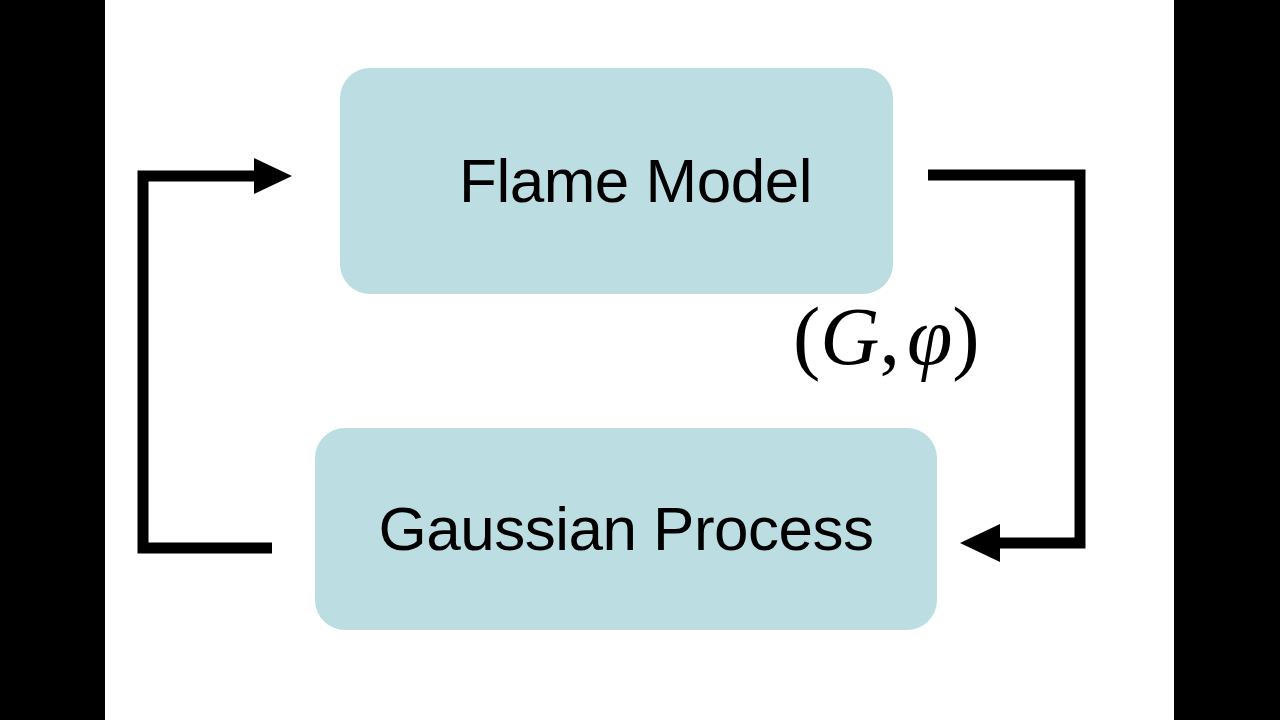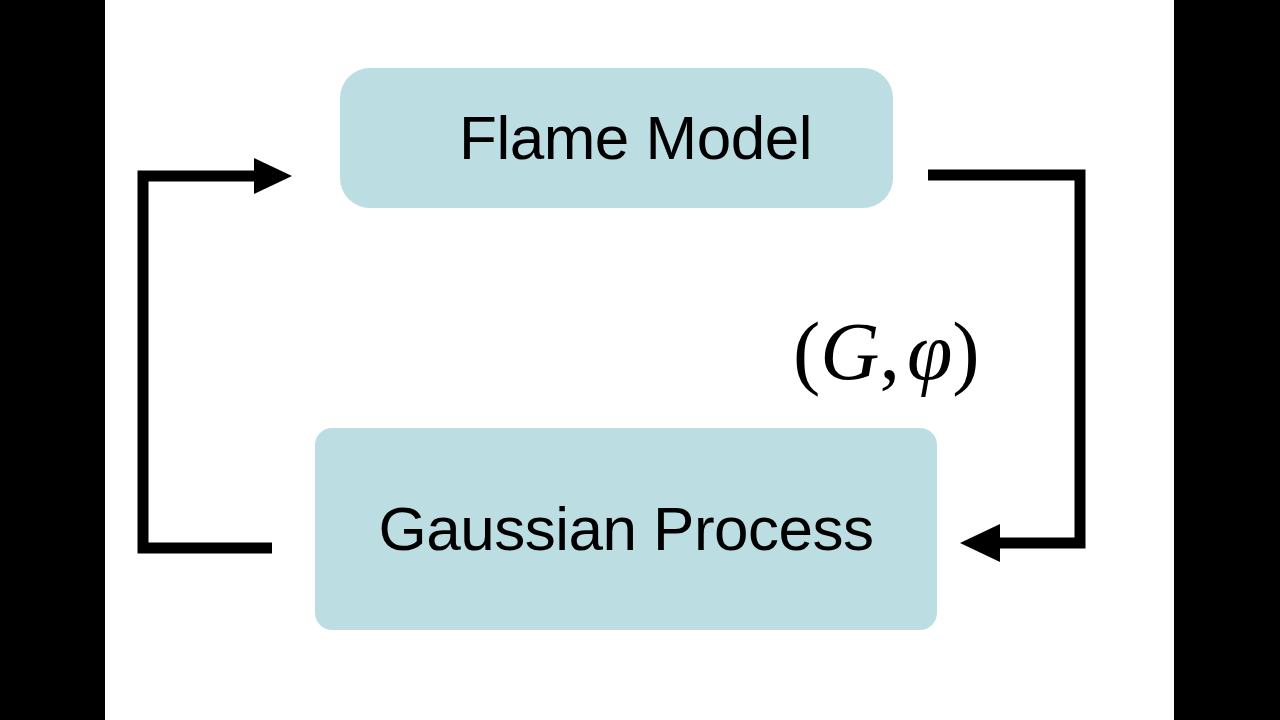--- a/index.html
+++ b/index.html
@@ -50,29 +50,28 @@
     display: flex;
     align-items: center;
     justify-content: center;
     border-radius: 30px;
     box-sizing: border-box;
   }
   #box-flame-model {
     left: 340px;
     top: 68px;
     width: 553px;
-    height: 140px;
+    height: 226px;
     padding-left: 38px;
   }
   #box-gaussian-process {
     left: 315px;
     top: 428px;
     width: 622px;
     height: 202px;
-    border-radius: 17px;
   }
   .node-label {
     font-family: "Liberation Sans", sans-serif;
     font-size: 62px;
     font-weight: 400;
     color: #000000;
     line-height: 1;
     letter-spacing: -0.5px;
     white-space: nowrap;
   }
@@ -128,17 +127,17 @@
 
   <div class="node-box" id="box-flame-model" style="background: rgb(188, 222, 227);">
     <span class="node-label">Flame Model</span>
   </div>
 
   <div class="node-box" id="box-gaussian-process" style="background: rgb(188, 222, 227);">
     <span class="node-label">Gaussian Process</span>
   </div>
 
 
-  <div class="math-label" id="label-g-phi" style="color: rgb(0, 0, 0); margin-top: 15px;">
+  <div class="math-label" id="label-g-phi" style="color: rgb(0, 0, 0);">
     <span class="paren">(</span><span>G</span><span class="comma">,</span> <span>φ</span><span class="paren">)</span>
   </div>
 
 </div>
 
 </body></html>

